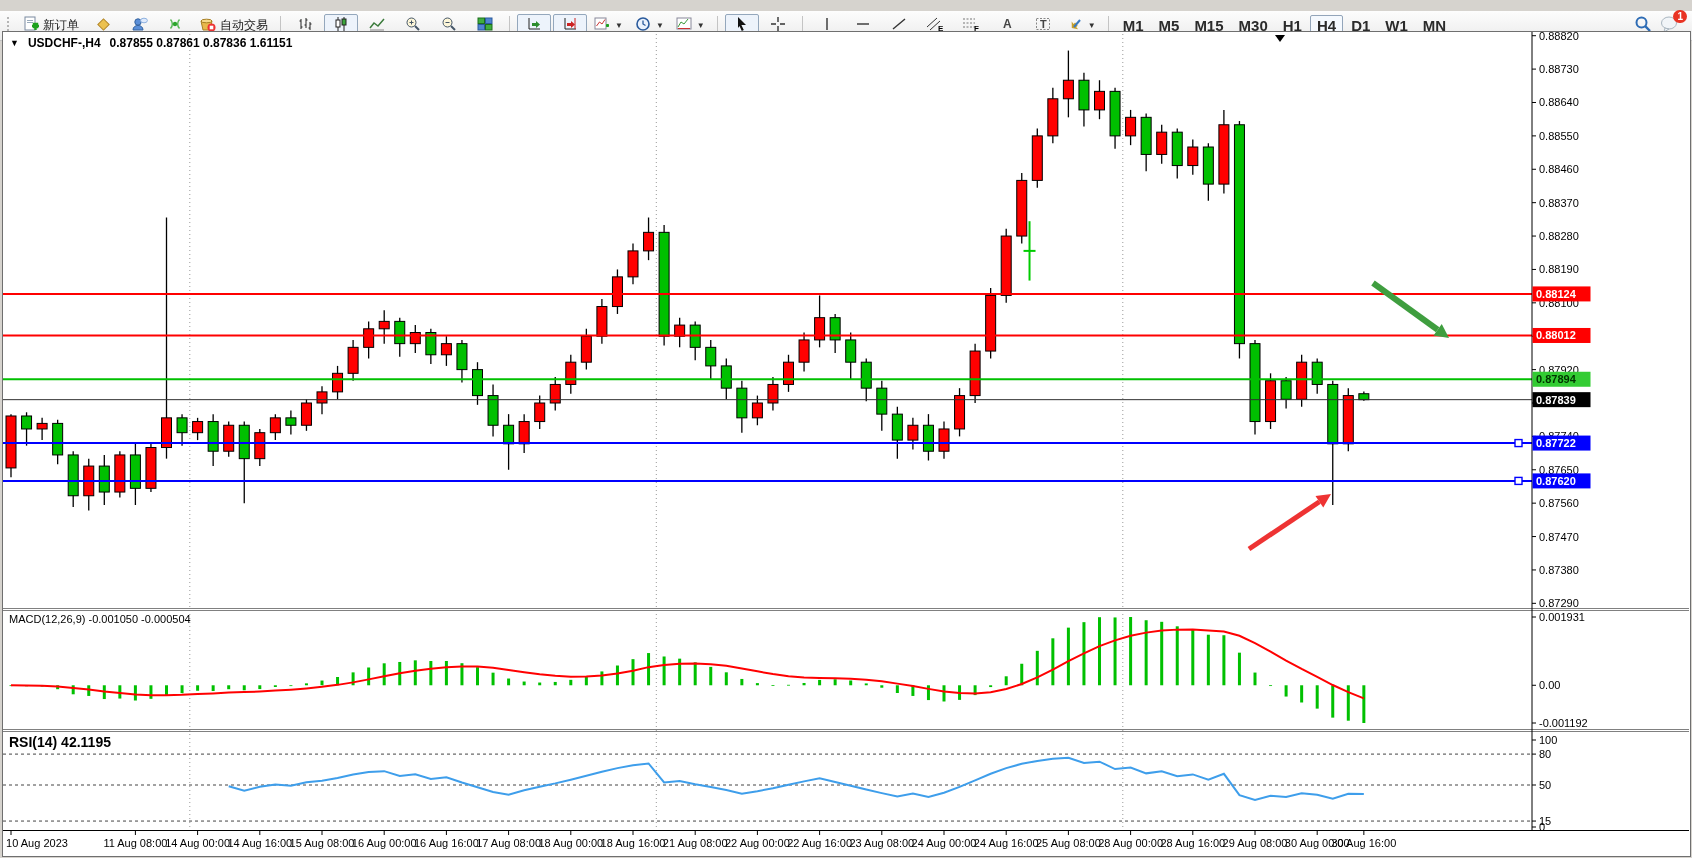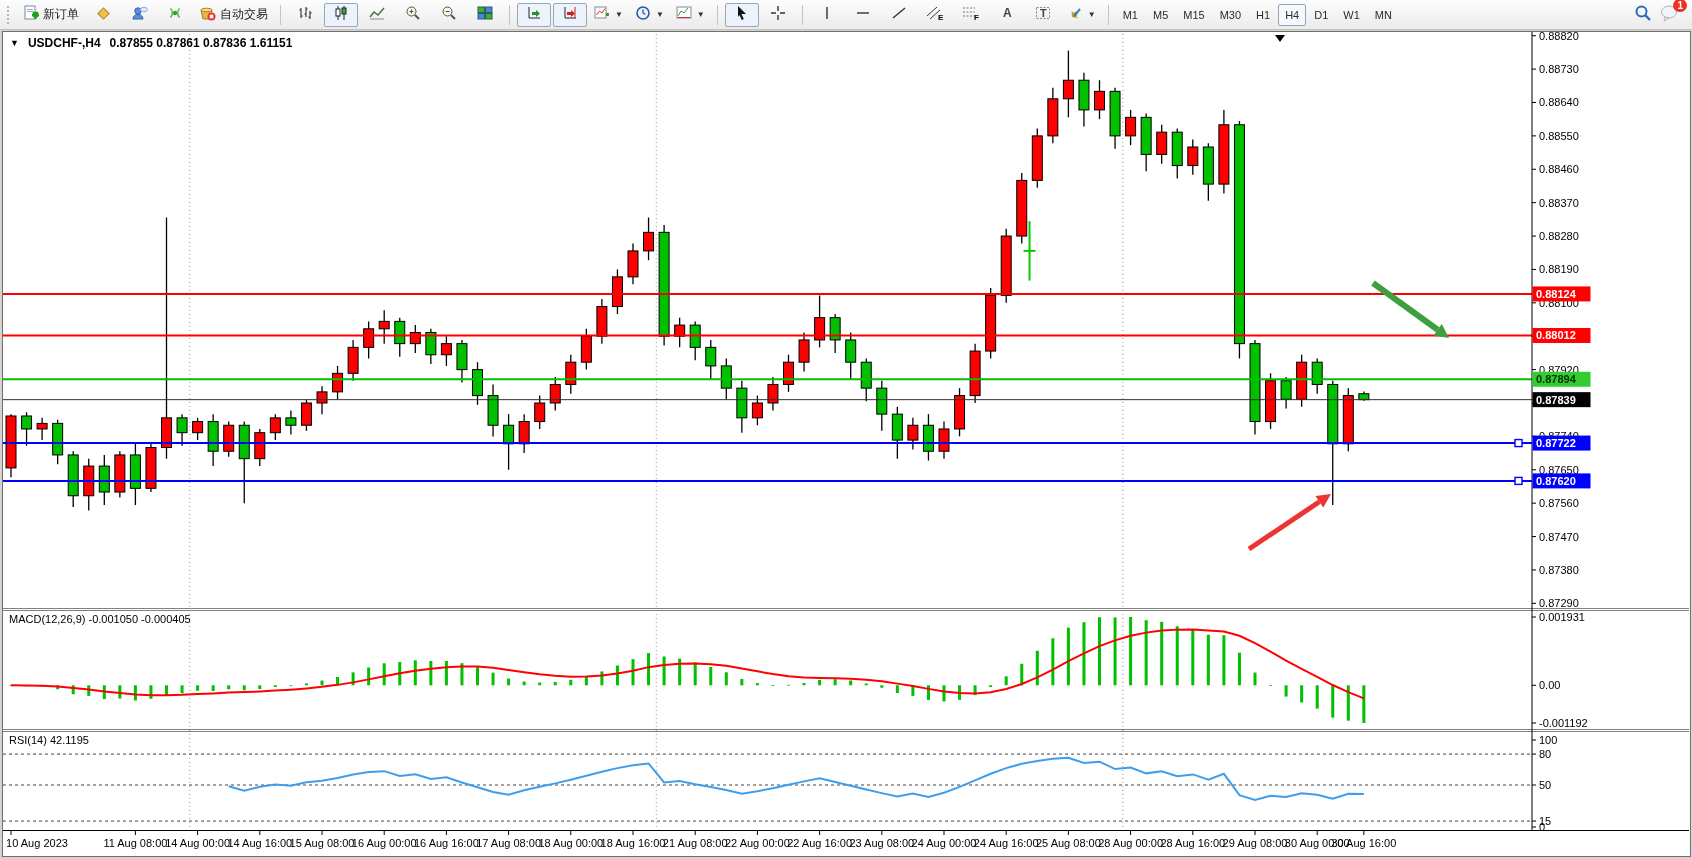--- a/index.html
+++ b/index.html
@@ -1,43 +1,43 @@
 <!DOCTYPE html>
 <html><head>
 <meta charset="utf-8">
 <style>
   html,body{margin:0;padding:0;width:1692px;height:858px;overflow:hidden;
     background:#d6d3ce;font-family:"Liberation Sans",sans-serif;}
   
-  #toolbar{position:absolute;left:0;top:0;width:1692px;height:30px;
+  #toolbar{position:absolute;left:0;top:11px;width:1692px;height:30px;
     background:linear-gradient(#fdfdfd,#ebebeb);border-bottom:1px solid #c2c2c2;
     display:flex;align-items:center;padding:0 6px;box-sizing:border-box;gap:2px;}
   .tsep{width:1px;height:20px;background:#c4c4c4;margin:0 5px;flex:none;}
   .grip{width:4px;height:18px;border-left:2px dotted #b5b5b5;margin:0 3px 0 1px;flex:none;}
   .tbtn{height:22px;min-width:24px;display:flex;align-items:center;justify-content:center;
     gap:4px;padding:0 4px;border:1px solid transparent;border-radius:2px;
     font-size:12px;color:#1c1c1c;flex:none;cursor:default;}
   .tbtn.active{border-color:#94a7bc;background:#edf3fb;}
   .caret{font-size:8px;color:#333;margin-left:1px;}
   #tf-group{display:flex;align-items:center;gap:1px;}
-  .tf{font-size:11px;font-weight:400;color:#2b2b2b;padding:0 6px;height:20px;
+  .tf{font-size:15px;font-weight:700;color:#2b2b2b;padding:0 6px;height:20px;
     display:flex;align-items:center;border:1px solid transparent;border-radius:2px;}
   .tf.active{border-color:#93a5ba;background:#f5f9fe;}
   #tb-right{margin-left:auto;display:flex;align-items:center;gap:8px;padding-right:6px;}
   #chat-badge{position:relative;}
   #chat-badge .num{position:absolute;right:-7px;top:-5px;background:#e93323;color:#fff;
     font-size:10px;font-weight:700;border-radius:8px;padding:0 4px;line-height:13px;}
   
   #chart-window{position:absolute;left:2px;top:31px;width:1687px;height:824px;
     background:#fff;border:1px solid #6f6f6f;box-sizing:content-box;}
   #chart-title{position:absolute;left:7px;top:4px;font-size:12px;font-weight:700;
     color:#000;display:flex;gap:9px;align-items:center;z-index:5;}
   #chart-title .tri{font-size:9px;}
   #macd-label{position:absolute;left:6px;top:581px;font-size:11px;color:#000;z-index:5;}
-  #rsi-label{position:absolute;left:6px;top:702px;font-size:11px;color:#000;z-index:5;}
+  #rsi-label{position:absolute;left:6px;top:702px;font-size:14px;color:#000;z-index:5;font-weight:bold;}
   svg text{font-family:"Liberation Sans",sans-serif;}
   .icon-letter{font-size:8px;font-weight:700;}
 </style>
 </head>
 <body>
 
 <div id="toolbar">
   <span class="grip"></span>
 
   <div class="tbtn">
@@ -307,21 +307,21 @@
     </span>
   </div>
 </div>
 
 <div id="chart-window">
   <div id="chart-title">
     <span class="tri">▼</span>
     <span>USDCHF-,H4</span>
     <span>0.87855 0.87861 0.87836 1.61151</span>
   </div>
-  <div id="macd-label">MACD(12,26,9) -0.001050 -0.000405</div>
+  <div id="macd-label">MACD(12,26,9) -0.001050 -0.000504</div>
   <div id="rsi-label">RSI(14) 42.1195</div>
   <svg id="chart-svg" width="1687" height="824">
       <line x1="186.8" y1="2" x2="186.8" y2="798" stroke="#999" stroke-dasharray="1,3"></line>
       <line x1="653.3000000000001" y1="2" x2="653.3000000000001" y2="798" stroke="#999" stroke-dasharray="1,3"></line>
       <line x1="1119.8000000000002" y1="2" x2="1119.8000000000002" y2="798" stroke="#999" stroke-dasharray="1,3"></line>
       <line x1="8" y1="382.1299999999991" x2="8" y2="445.2000000000004" stroke="#000" stroke-width="1.3"></line>
       <rect x="3" y="383.9849999999989" width="10" height="51.939999999998406" fill="#FF0000" stroke="#000" stroke-width="1"></rect>
       <line x1="23.55" y1="380.2749999999993" x2="23.55" y2="413.66499999999974" stroke="#000" stroke-width="1.3"></line>
       <rect x="18.55" y="383.9849999999989" width="10" height="12.984999999998593" fill="#00C000" stroke="#000" stroke-width="1"></rect>
       <line x1="39.1" y1="385.83999999999867" x2="39.1" y2="408.10000000000036" stroke="#000" stroke-width="1.3"></line>

